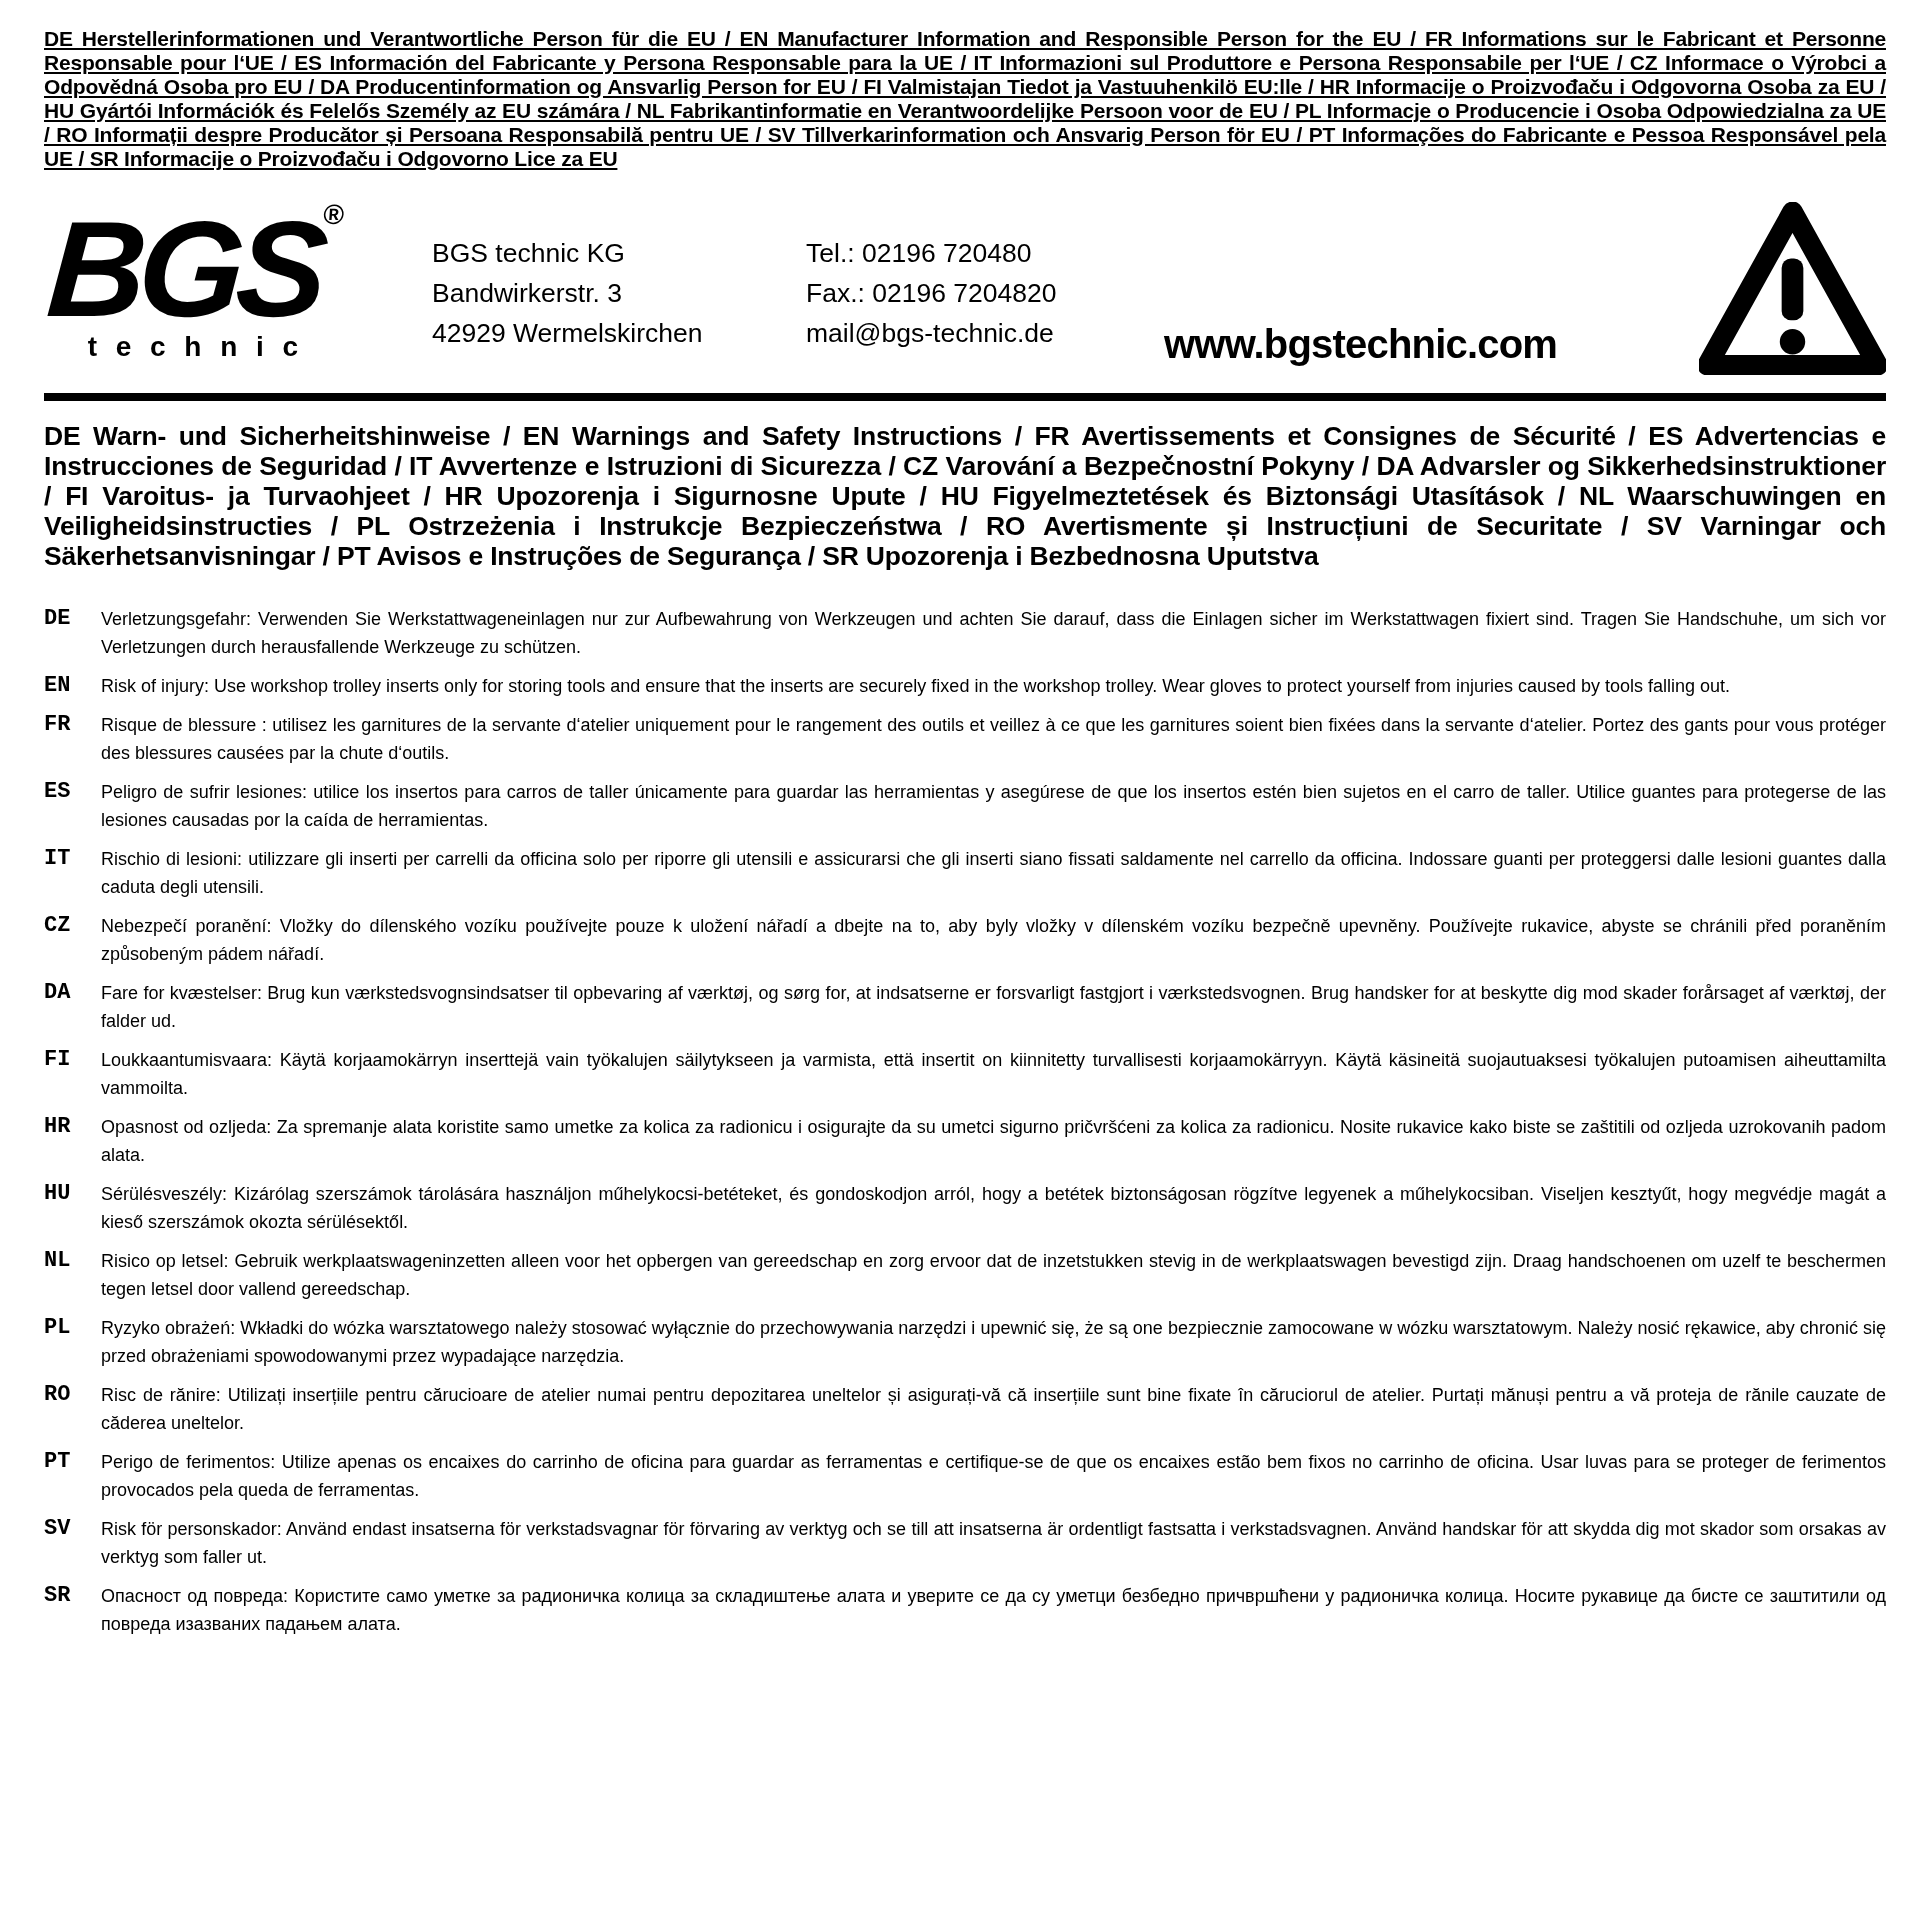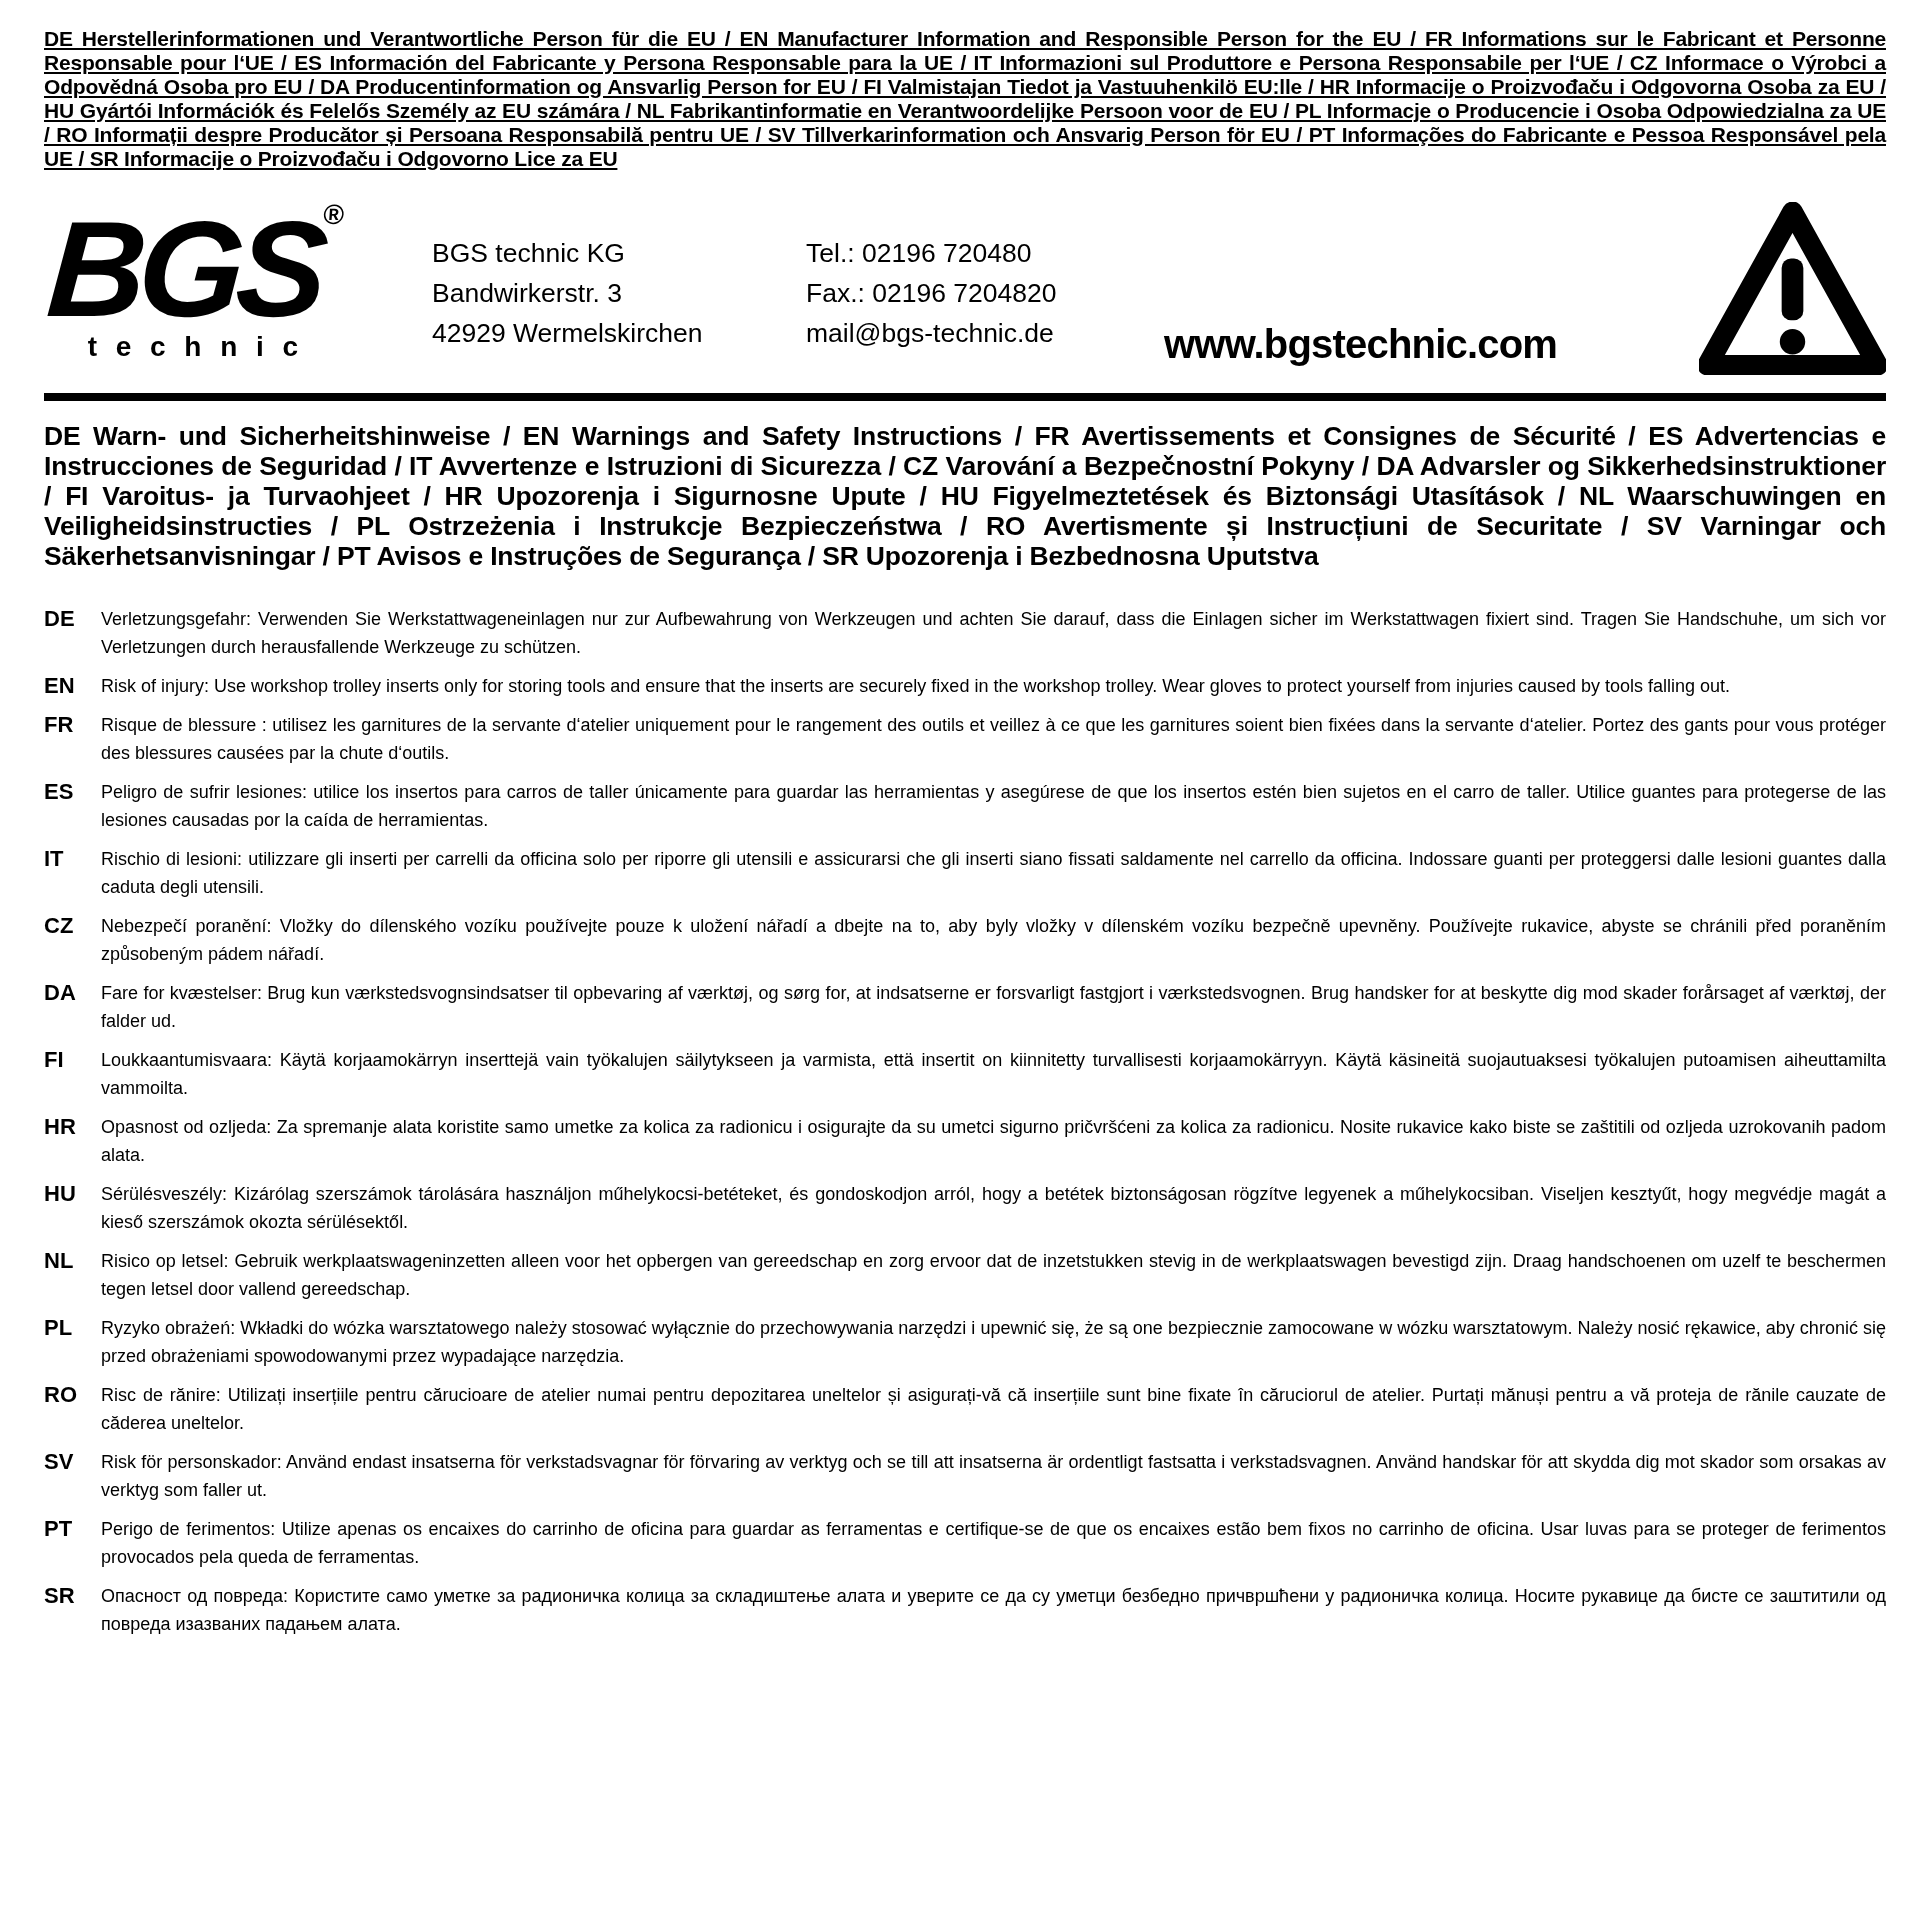--- a/index.html
+++ b/index.html
@@ -62,21 +62,21 @@
     font-size: 26.5px;
     line-height: 30px;
     letter-spacing: -0.2px;
     text-align: justify;
   }
 
   .warnings { margin-top: 34px; }
   .warning-row { display: flex; margin-bottom: 11px; }
   .warning-code {
     width: 57px; flex-shrink: 0;
-    font-weight: bold; font-size: 22px; line-height: 28px;
+    font-weight: bold; font-size: 22px; line-height: 28px; font-family: Liberation Mono, monospace;
   }
   .warning-text {
     flex: 1; font-size: 18px; line-height: 28px;
     text-align: justify;
   }
 </style>
 </head>
 <body>
 
 <div class="page">
@@ -159,26 +159,26 @@
       </div>
     <div class="warning-row">
         <div class="warning-code">PL</div>
         <div class="warning-text">Ryzyko obrażeń: Wkładki do wózka warsztatowego należy stosować wyłącznie do przechowywania narzędzi i upewnić się, że są one bezpiecznie zamocowane w wózku warsztatowym. Należy nosić rękawice, aby chronić się przed obrażeniami spowodowanymi przez wypadające narzędzia.</div>
       </div>
     <div class="warning-row">
         <div class="warning-code">RO</div>
         <div class="warning-text">Risc de rănire: Utilizați inserțiile pentru cărucioare de atelier numai pentru depozitarea uneltelor și asigurați-vă că inserțiile sunt bine fixate în căruciorul de atelier. Purtați mănuși pentru a vă proteja de rănile cauzate de căderea uneltelor.</div>
       </div>
     <div class="warning-row">
+        <div class="warning-code">PT</div>
+        <div class="warning-text">Perigo de ferimentos: Utilize apenas os encaixes do carrinho de oficina para guardar as ferramentas e certifique-se de que os encaixes estão bem fixos no carrinho de oficina. Usar luvas para se proteger de ferimentos provocados pela queda de ferramentas.</div>
+      </div>
+    <div class="warning-row">
         <div class="warning-code">SV</div>
         <div class="warning-text">Risk för personskador: Använd endast insatserna för verkstadsvagnar för förvaring av verktyg och se till att insatserna är ordentligt fastsatta i verkstadsvagnen. Använd handskar för att skydda dig mot skador som orsakas av verktyg som faller ut.</div>
-      </div>
-    <div class="warning-row">
-        <div class="warning-code">PT</div>
-        <div class="warning-text">Perigo de ferimentos: Utilize apenas os encaixes do carrinho de oficina para guardar as ferramentas e certifique-se de que os encaixes estão bem fixos no carrinho de oficina. Usar luvas para se proteger de ferimentos provocados pela queda de ferramentas.</div>
       </div>
     <div class="warning-row">
         <div class="warning-code">SR</div>
         <div class="warning-text">Опасност од повреда: Користите само уметке за радионичка колица за складиштење алата и уверите се да су уметци безбедно причвршћени у радионичка колица. Носите рукавице да бисте се заштитили од повреда изазваних падањем алата.</div>
       </div>
   </div>
 
 </div>
 
 

